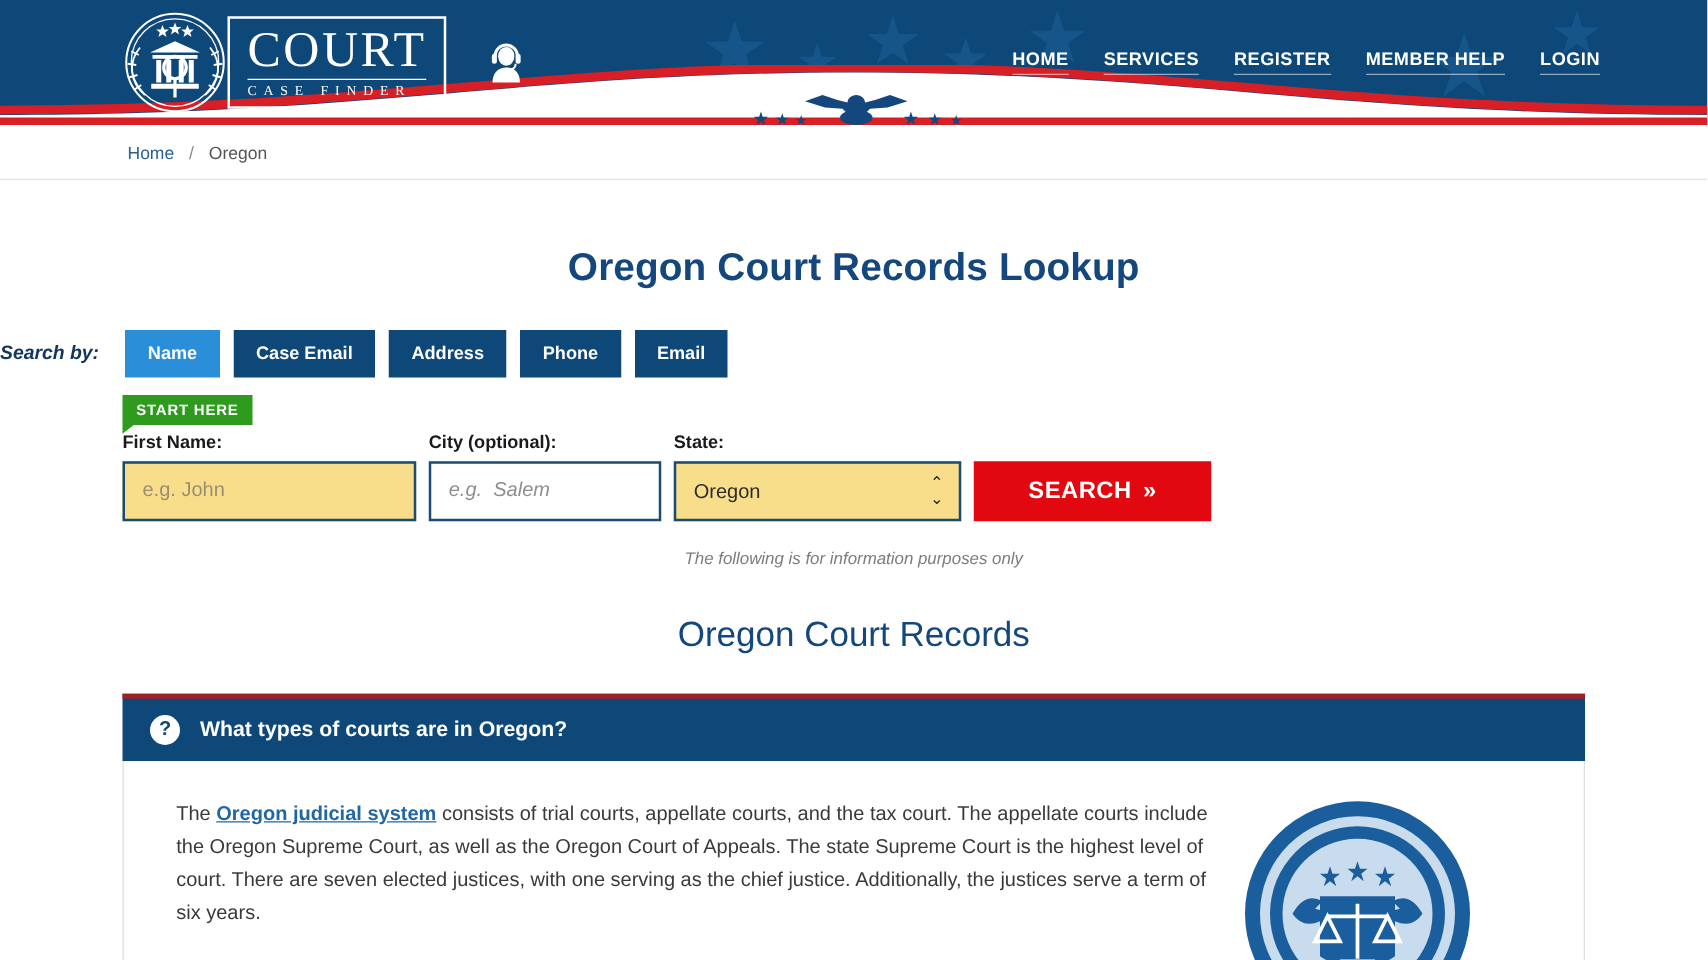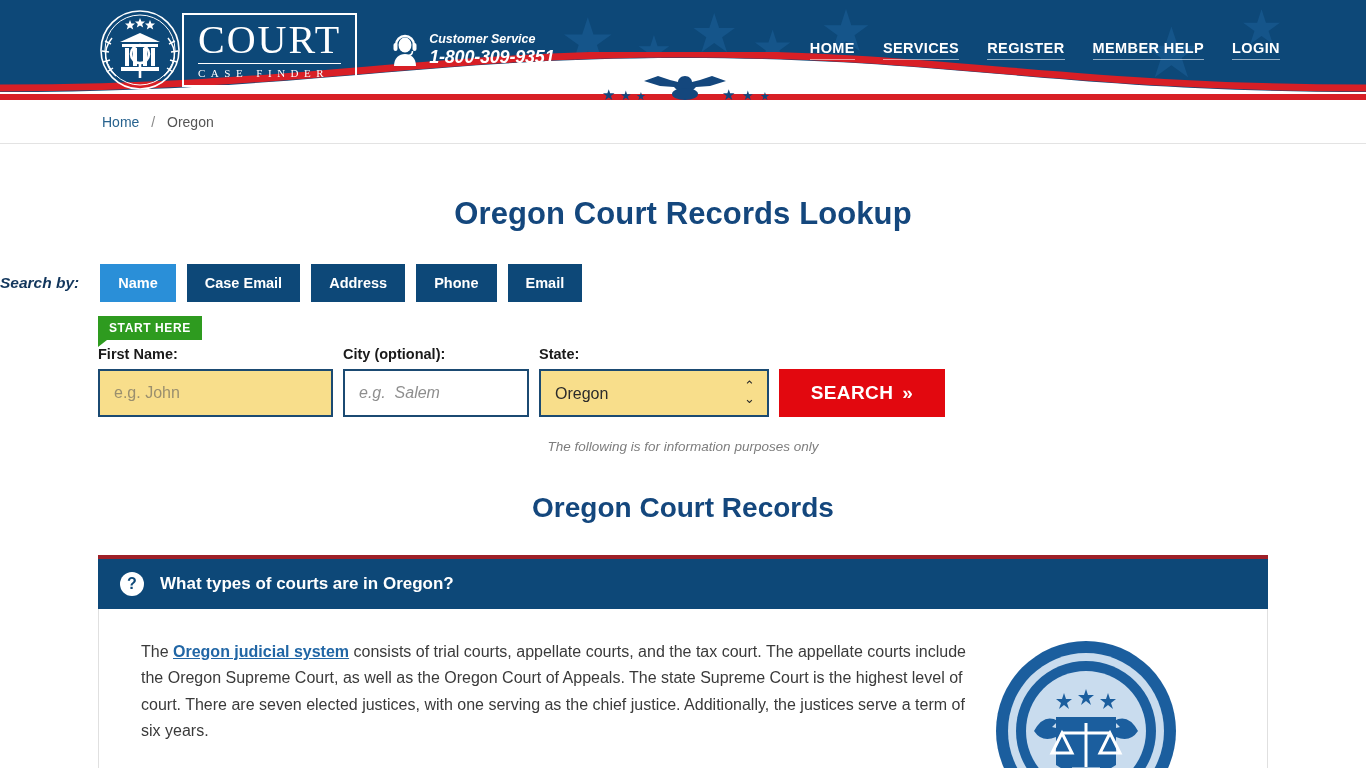--- a/index.html
+++ b/index.html
@@ -145,33 +145,33 @@
   .field.state select {
     width: 230px; appearance: none; -webkit-appearance: none;
   }
   .stepper {
     position: absolute; right: 14px; bottom: 13px;
     display: flex; flex-direction: column; align-items: center;
     line-height: 0.75; color: #2b2b2b; font-size: 13px;
     pointer-events: none;
   }
   .search-btn {
-    height: 48px; width: 166px; background: #e2080f;
+    height: 48px; width: 190px; background: #e2080f;
     color: #ffffff; border: none; cursor: pointer;
     font-size: 19px; font-weight: bold; letter-spacing: 0.4px;
     display: flex; align-items: center; justify-content: center; gap: 9px;
     font-family: "Liberation Sans", sans-serif;
   }
   .disclaimer {
     margin-top: 22px; text-align: center;
     font-size: 13.5px; font-style: italic; color: #7d7d7d;
   }
   h2.section {
     margin-top: 38px; text-align: center;
-    color: #14477d; font-size: 28px; font-weight: bold;
+    color: #14477d; font-size: 28px; font-weight: normal;
   }
 
   
   .panel { width: 1170px; margin: 31px auto 0 auto; }
   .panel-head {
     background: #0d4878; border-top: 4px solid #9e2028;
     height: 54px; display: flex; align-items: center;
     padding-left: 22px; cursor: pointer;
   }
   .qmark {
@@ -274,24 +274,20 @@
       <svg class="cs-icon" viewBox="0 0 28 34">
         <g fill="#ffffff">
           <ellipse cx="14" cy="12" rx="6.5" ry="7.5"></ellipse>
           <path d="M14,21 C20,21 25,25 25,33 L3,33 C3,25 8,21 14,21 Z"></path>
           <path d="M5,12 a9,9 0 0 1 18,0" fill="none" stroke="#ffffff" stroke-width="2.4"></path>
           <rect x="2.5" y="10" width="4" height="8" rx="2"></rect>
           <rect x="21.5" y="10" width="4" height="8" rx="2"></rect>
           <path d="M21.5,18 q0,4 -4,4.5" fill="none" stroke="#ffffff" stroke-width="1.6"></path>
         </g>
       </svg>
-      <div class="cs-text">
-        <div class="cs-label">Customer Service</div>
-        <div class="cs-phone">1-800-309-9351</div>
-      </div>
     </div>
 
     <nav class="nav">
       <a href="#">HOME</a>
       <a href="#">SERVICES</a>
       <a href="#">REGISTER</a>
       <a href="#">MEMBER HELP</a>
       <a href="#">LOGIN</a>
     </nav>
   </div>

